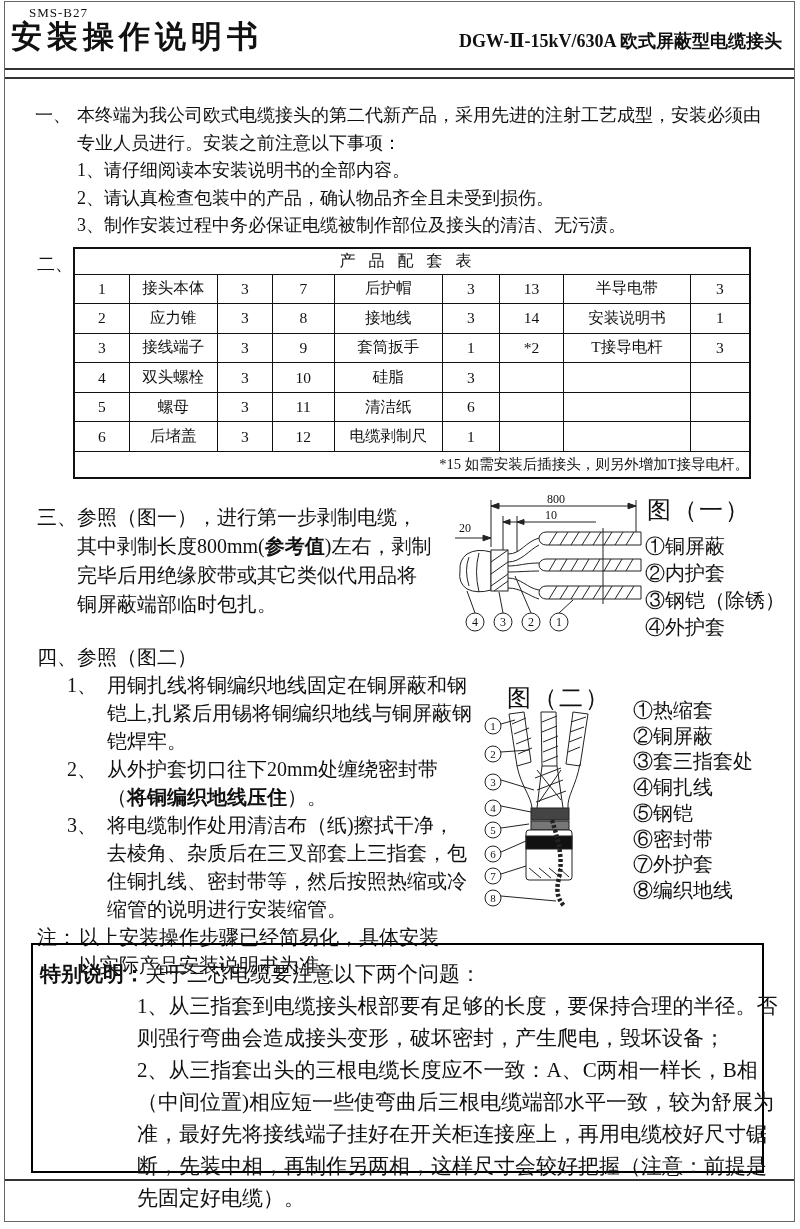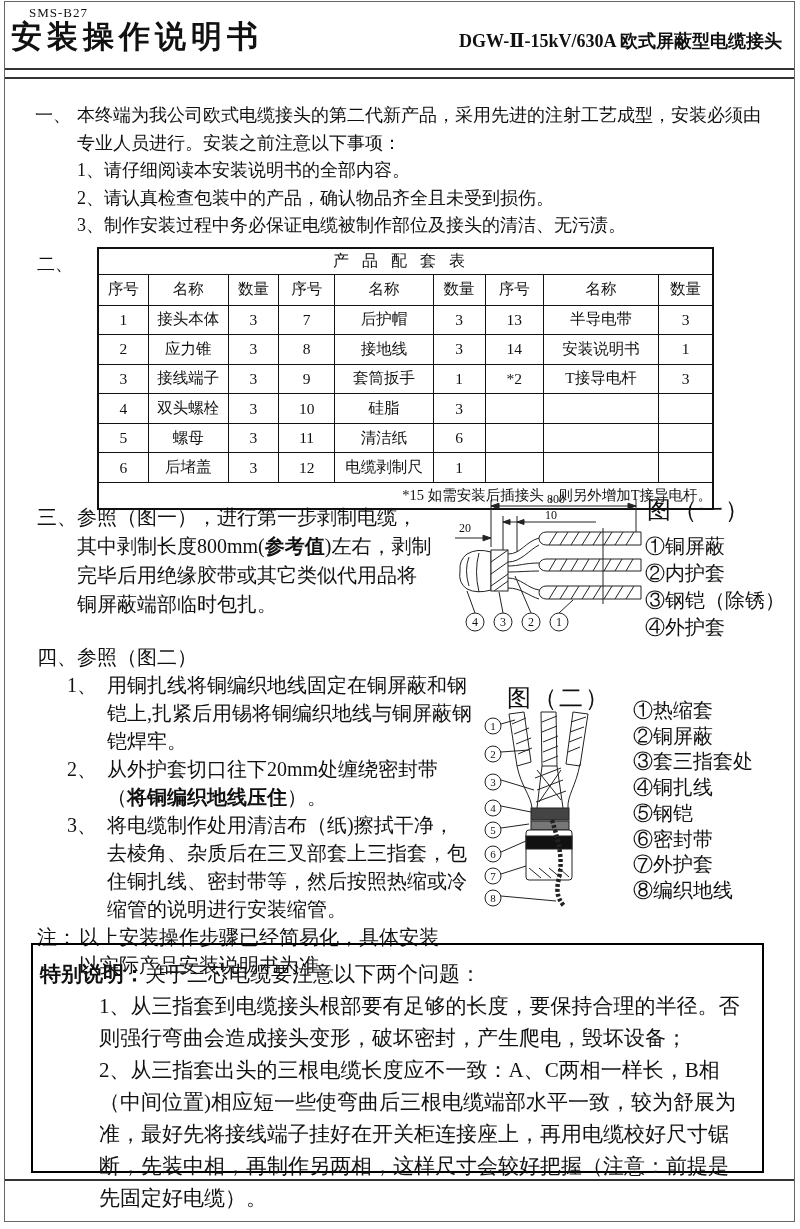--- a/index.html
+++ b/index.html
@@ -12,22 +12,22 @@
   .doc-title{left:6px;top:14px;font-size:31px;font-weight:bold;letter-spacing:5px;}
   .product-title{right:12px;top:27px;font-size:18px;font-weight:600;}
   .rule{left:0;width:100%;border-top:2px solid #333;height:0;}
   .r1{top:66px}.r2{top:75px}
   
   .sec1{left:30px;top:100px;width:738px;font-size:18px;line-height:27.5px;}
   .sec-label{position:absolute;left:0;top:0;}
   .sec1-body{margin-left:42px;width:700px;}
   
   .sec2-label{left:32px;top:250px;font-size:18px;}
-  table.pt{position:absolute;left:68px;top:245px;width:617px;border-collapse:collapse;
-           table-layout:fixed;font-size:15.5px;text-align:center;margin-left:24px;}
+  table.pt{position:absolute;left:68px;top:245px;width:678px;border-collapse:collapse;
+           table-layout:fixed;font-size:15.5px;text-align:center;}
   table.pt td,table.pt th{border:1px solid #111;padding:0;font-weight:normal;overflow:hidden;white-space:nowrap;}
   table.pt{border:2px solid #111;}
   .tt{height:26px;font-size:16px;letter-spacing:13px;}
   .th-row th{height:30px;}
   .dr td{height:28.6px;}
   .fn td{height:25px;text-align:right;padding-left:10px;font-size:14.5px;}
   
   .sec3{left:32px;top:501px;width:400px;font-size:20px;line-height:29px;}
   .sec3-body{margin-left:40px;width:358px;}
   
@@ -42,21 +42,21 @@
   .sec4{left:32px;top:641px;width:436px;font-size:20px;line-height:28px;}
   .sec4-head{margin-left:40px;}
   .ni{position:relative;padding-left:70px;}
   .ni .n{position:absolute;left:30px;top:0;}
   .note{position:relative;padding-left:42px;width:370px;}
   .note .n{position:absolute;left:0;top:0;}
   b{font-weight:bold;}
   
   .special{left:26px;top:941px;width:729px;height:226px;border:2px solid #000;font-size:21px;}
   .sp-head{margin:13px 0 0 7px;line-height:32px;}
-  .sp-body{margin-left:66px;width:642px;line-height:32px;}
+  .sp-body{margin-left:104px;width:642px;line-height:32px;}
   
   .fr{top:1177px;}
   .footer{left:0;top:1185px;width:100%;text-align:center;font-size:15px;}
   svg{display:block;}
   svg text{font-family:"Liberation Serif","DejaVu Serif",serif;}
 </style>
 </head>
 <body>
 
 <div class="page">
@@ -87,31 +87,20 @@
         <col style="width:98px">
         <col style="width:52px">
       <col style="width:58px">
         <col style="width:115px">
         <col style="width:54px">
     </colgroup>
     <tbody>
         <tr class="tt">
           <td colspan="9">产品配套表</td>
         </tr>
-    <tr class="th-row">
-      <th>序号</th>
-      <th>名称</th>
-      <th>数量</th>
-      <th>序号</th>
-      <th>名称</th>
-      <th>数量</th>
-      <th>序号</th>
-      <th>名称</th>
-      <th>数量</th>
-    </tr>
     <tr class="dr">
       <td>1</td>
       <td>接头本体</td>
       <td>3</td>
       <td>7</td>
       <td>后护帽</td>
       <td>3</td>
       <td>13</td>
       <td>半导电带</td>
       <td>3</td>

